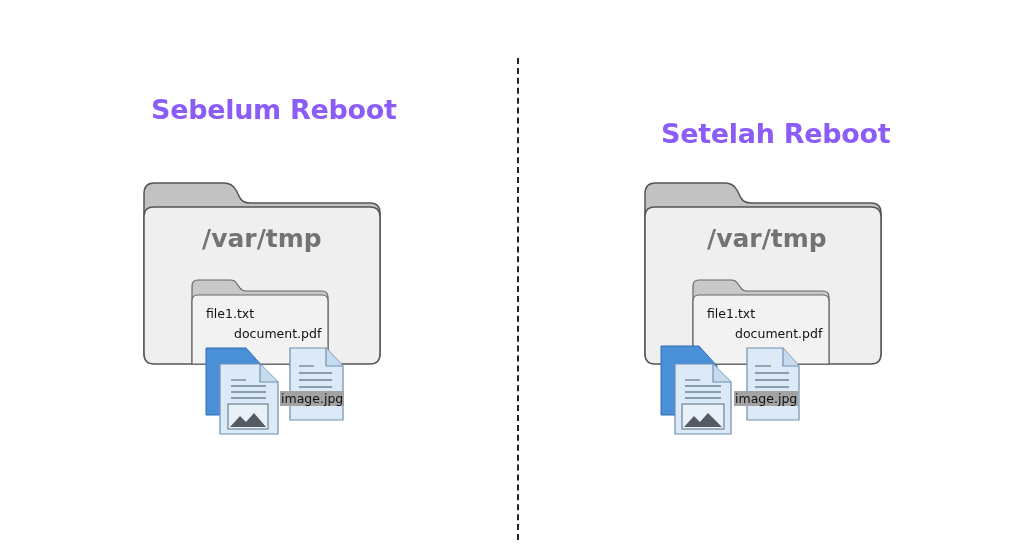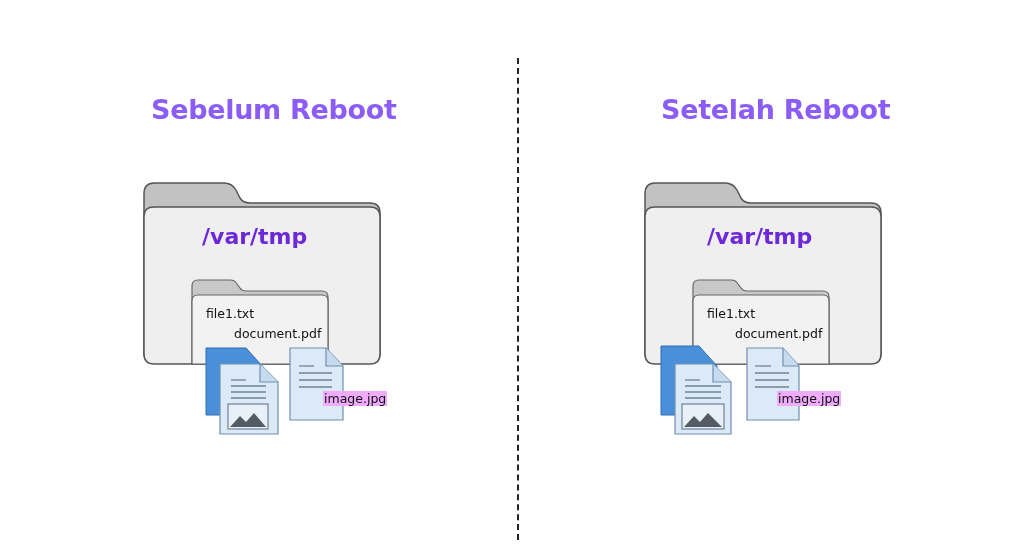--- a/index.html
+++ b/index.html
@@ -1,29 +1,29 @@
 <!DOCTYPE html>
 <html><head>
 <meta charset="utf-8">
 <style>
   html, body { margin: 0; padding: 0; background: #ffffff; }
   body { width: 1024px; height: 559px; position: relative; overflow: hidden; font-family: "DejaVu Sans", sans-serif; }
   .title { position: absolute; top: 94px; font-family: "DejaVu Sans", sans-serif; font-weight: bold; font-size: 27px; color: #8b5cf6; letter-spacing: -0.3px; white-space: nowrap; }
   .divider { position: absolute; left: 517px; top: 58px; width: 0; height: 482px; border-left: 2px dashed #222; }
   .panel { position: absolute; top: 180px; width: 250px; height: 260px; }
   .panel svg { position: absolute; left: 0; top: 0; overflow: visible; }
-  .folder-label { position: absolute; font-family: "DejaVu Sans", sans-serif; font-weight: bold; font-size: 22px; color: #6d28d9; white-space: nowrap; text-align: right; }
+  .folder-label { position: absolute; font-family: "DejaVu Sans", sans-serif; font-weight: bold; font-size: 25px; color: #737373; white-space: nowrap; text-align: right; }
   .file-label { position: absolute; font-family: "DejaVu Sans", sans-serif; font-size: 12.5px; color: #111; white-space: nowrap; text-align: right; }
-  .img-label { background: #f0abfc; padding: 0 1px; margin-left: 43px; }
+  .img-label { background: #a3a3a3; padding: 0 1px; }
 </style>
 </head>
 <body>
 
 <div class="title" style="left:151px;">Sebelum Reboot</div>
-<div class="title" style="left:661px;">Setelah Reboot</div>
+<div class="title" style="left:661px;margin-top:24px;">Setelah Reboot</div>
 
 <div class="divider"></div>
 
 <div class="panel" style="left:142px;">
   <svg width="250" height="260">
 
     <path d="M2,14 Q2,3 12,3 L82,3 Q90,3 94,10 L98,18 Q101,23 108,23 L228,23 Q238,23 238,33 L238,175 L2,175 Z" fill="#c2c2c2" stroke="#555" stroke-width="1.5"></path>
 
     <path d="M2,36 Q2,27 12,27 L228,27 Q238,27 238,37 L238,174 Q238,184 228,184 L12,184 Q2,184 2,174 Z" fill="#efefef" stroke="#555" stroke-width="1.5"></path>
   </svg>

